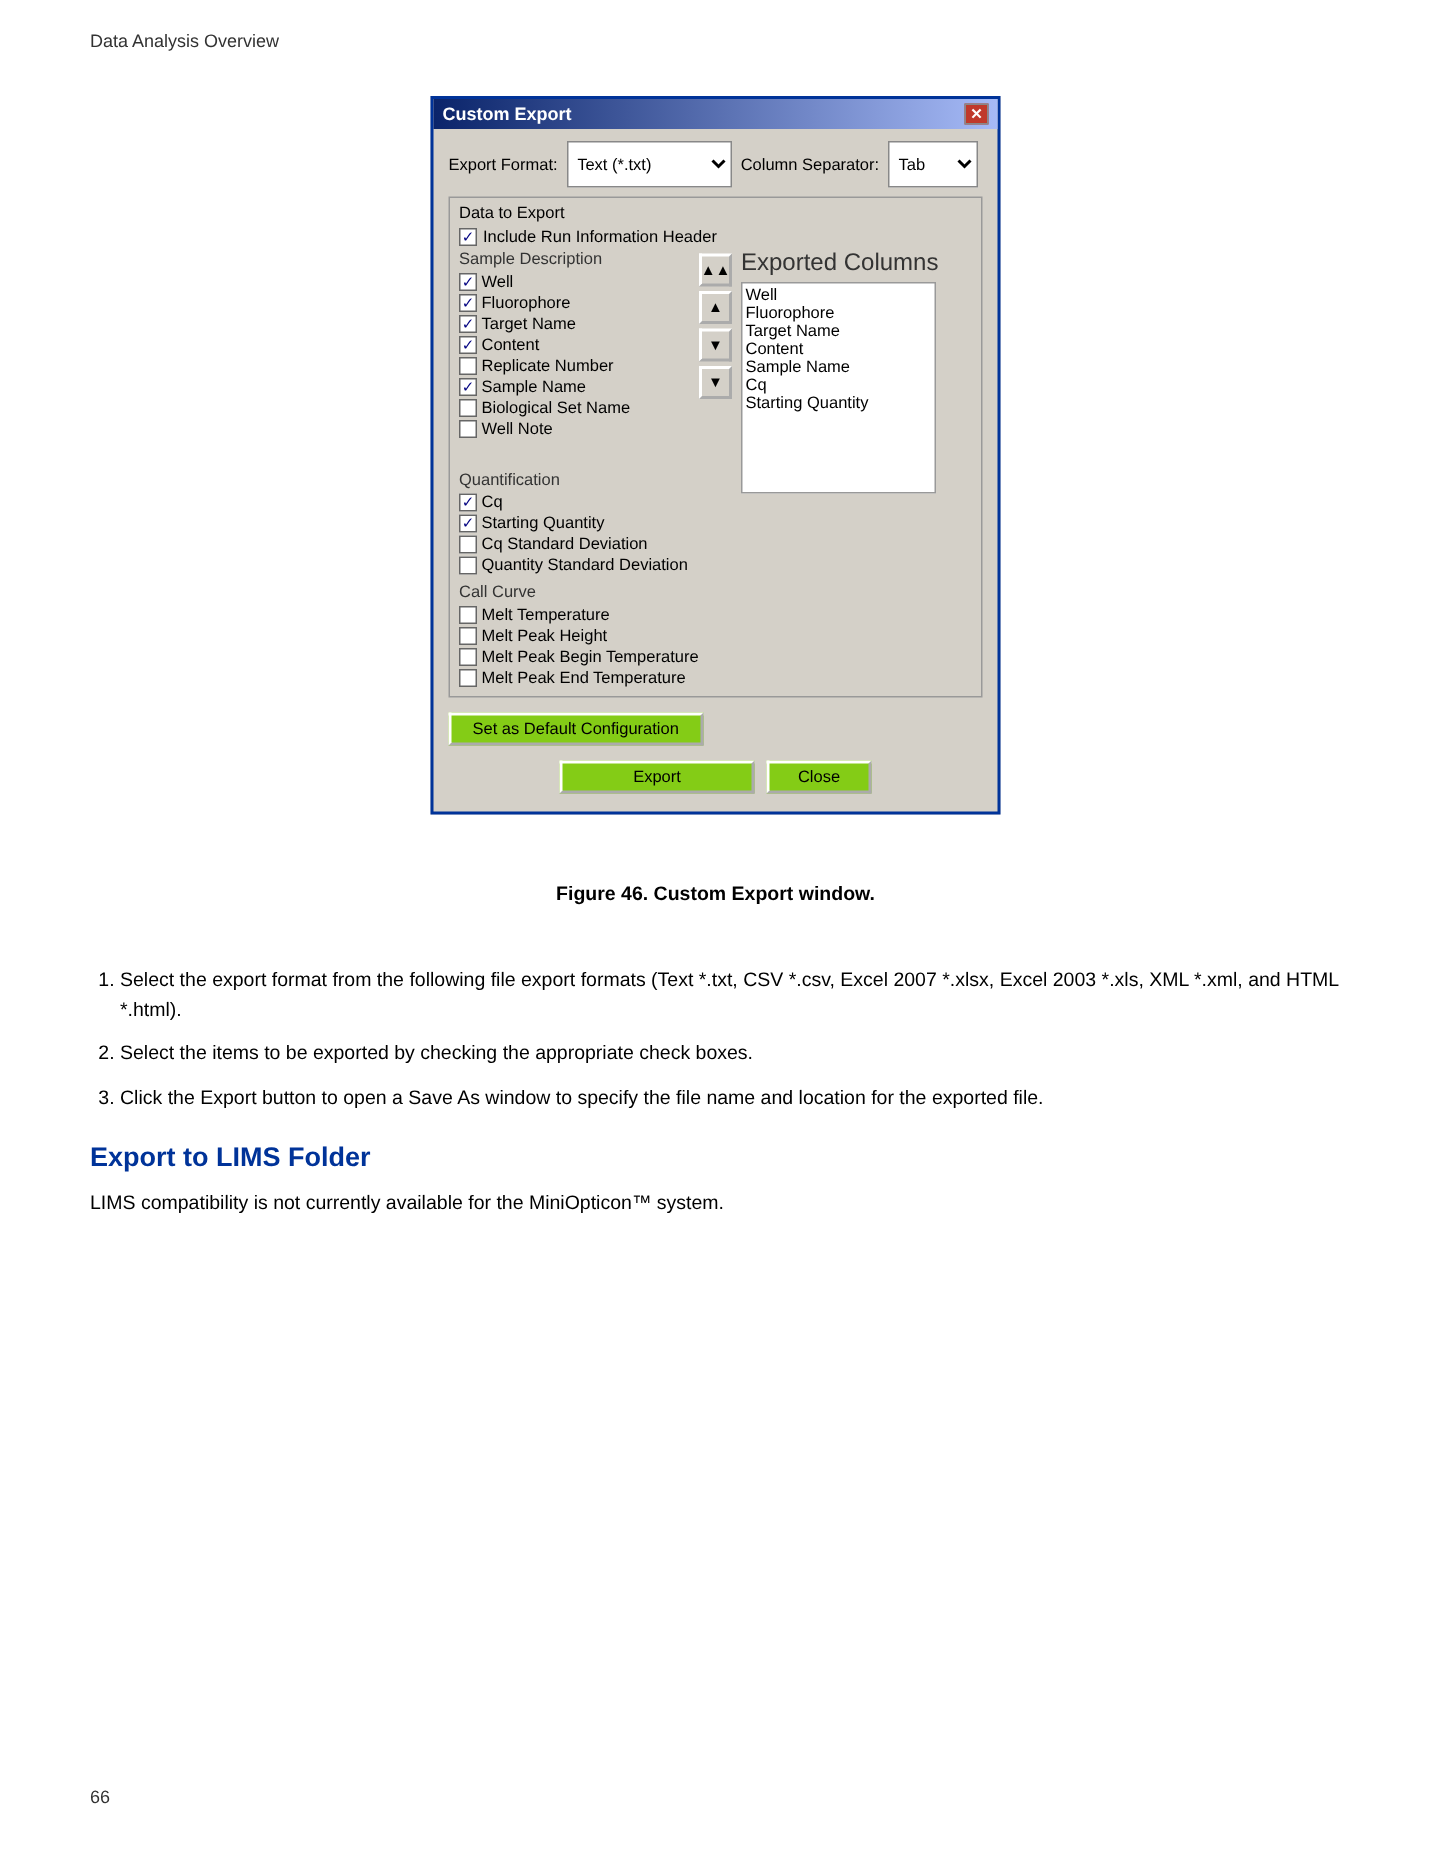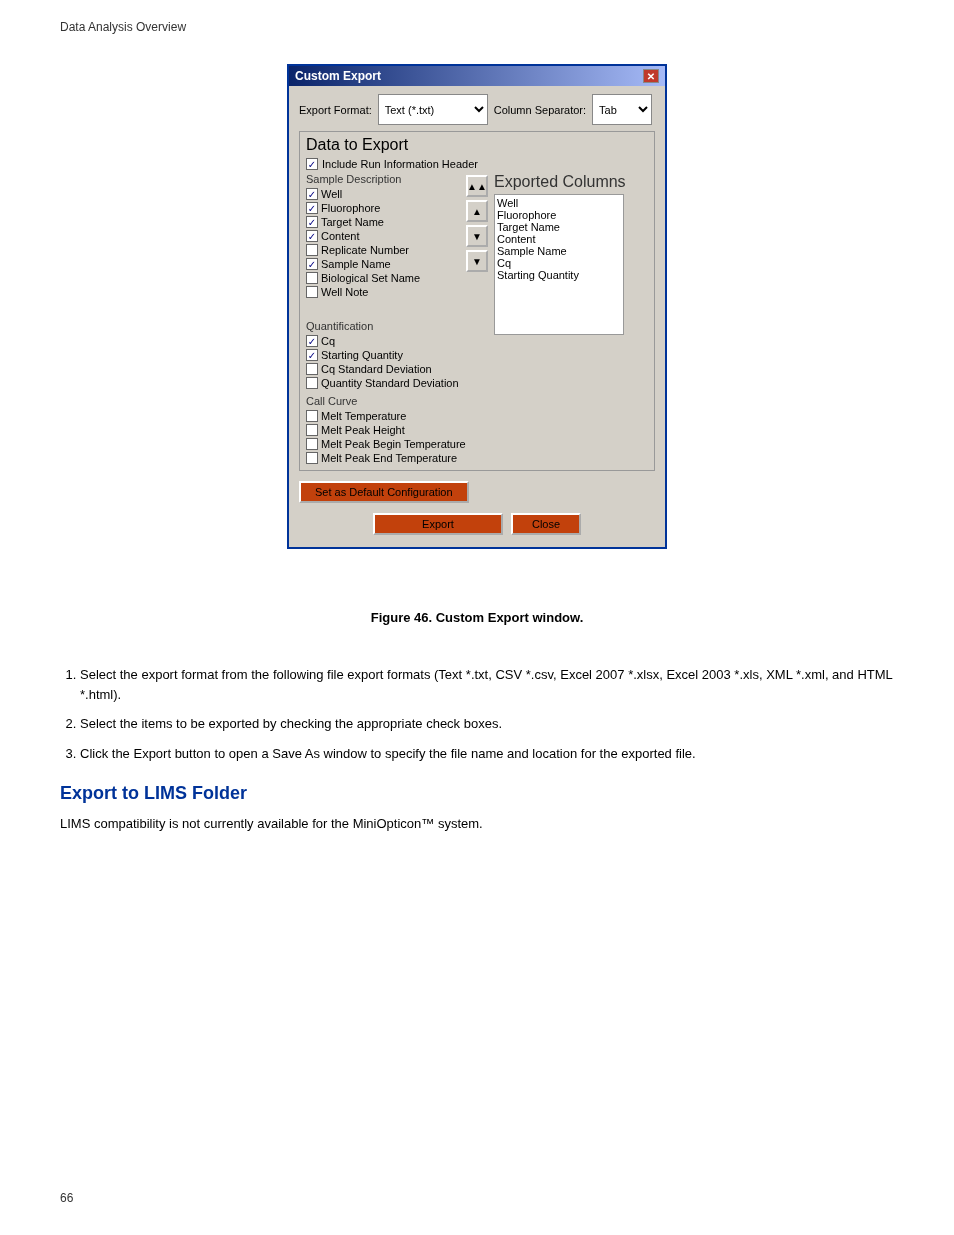--- a/index.html
+++ b/index.html
@@ -86,21 +86,21 @@
     }
 
     .section-box {
       border: 1px solid #999;
       margin-bottom: 6px;
       padding: 4px 6px;
       background: #d4d0c8;
     }
 
     .section-title {
-      font-size: 16px;
+      font-size: 11px;
       margin-bottom: 4px;
       font-weight: normal;
     }
 
     .data-export-row {
       display: flex;
       align-items: center;
       gap: 4px;
       margin-bottom: 3px;
     }
@@ -180,36 +180,36 @@
     }
 
     .dialog-buttons {
       display: flex;
       gap: 8px;
       padding: 6px 0 4px 0;
       justify-content: center;
     }
 
     .win-btn {
-      background: #c2410c;
+      background: #84cc16;
       border: 2px outset #fff;
       padding: 3px 14px;
       font-size: 11px;
       cursor: pointer;
       min-width: 70px;
     }
 
     .win-btn-wide {
       min-width: 130px;
     }
 
     .figure-caption {
       font-size: 13px;
       text-align: center;
-      margin-top: 24px;
+      margin-top: 8px;
       margin-bottom: 20px;
     }
 
     .figure-caption strong {
       font-weight: bold;
     }
 
     .numbered-list {
       margin-left: 20px;
       margin-bottom: 20px;

